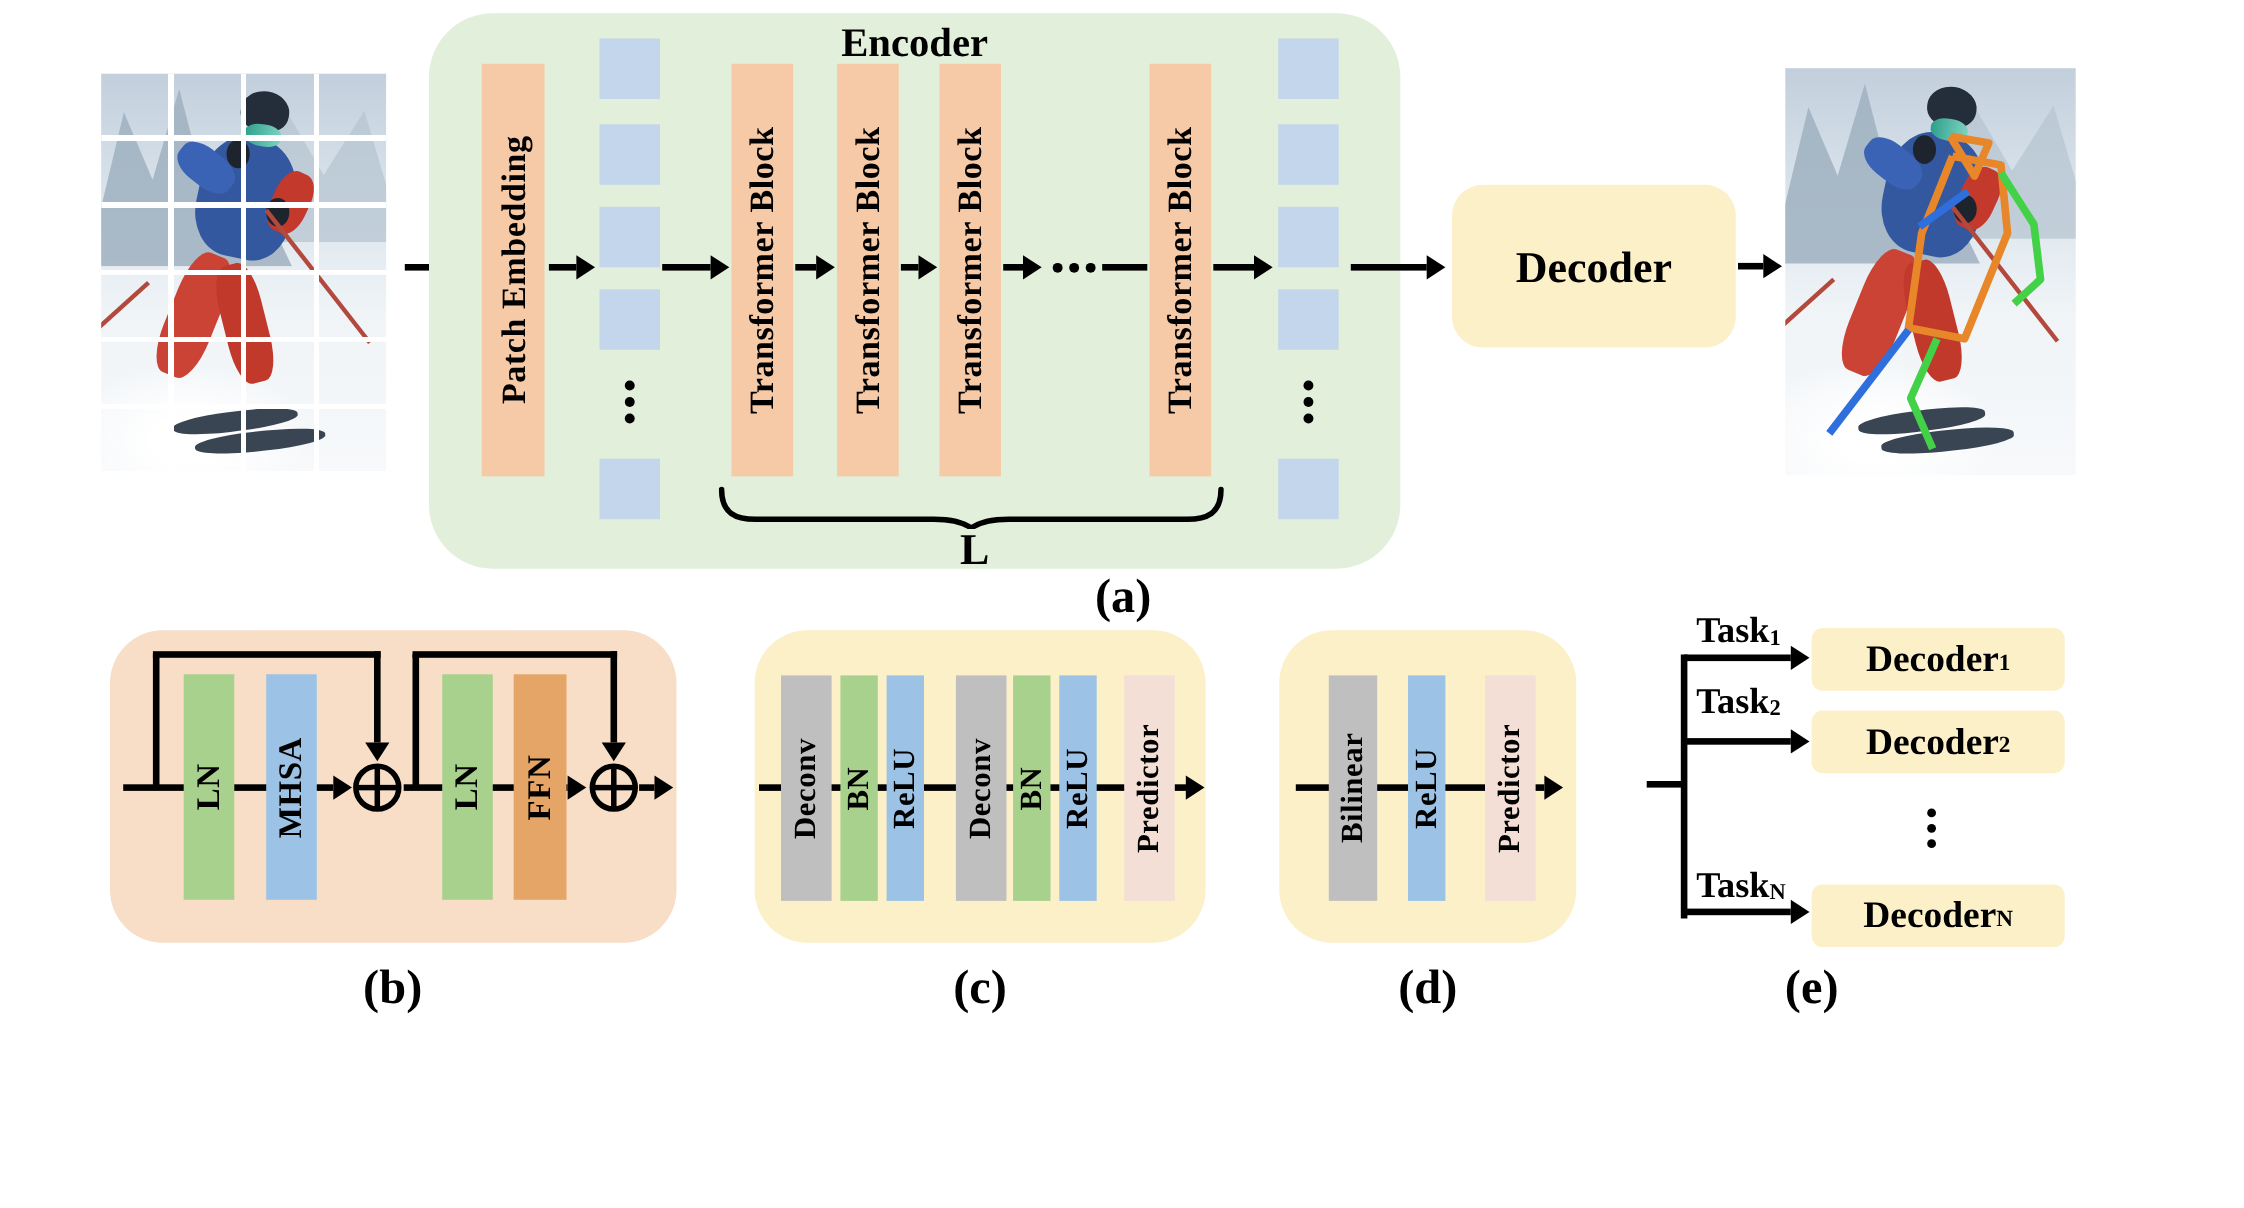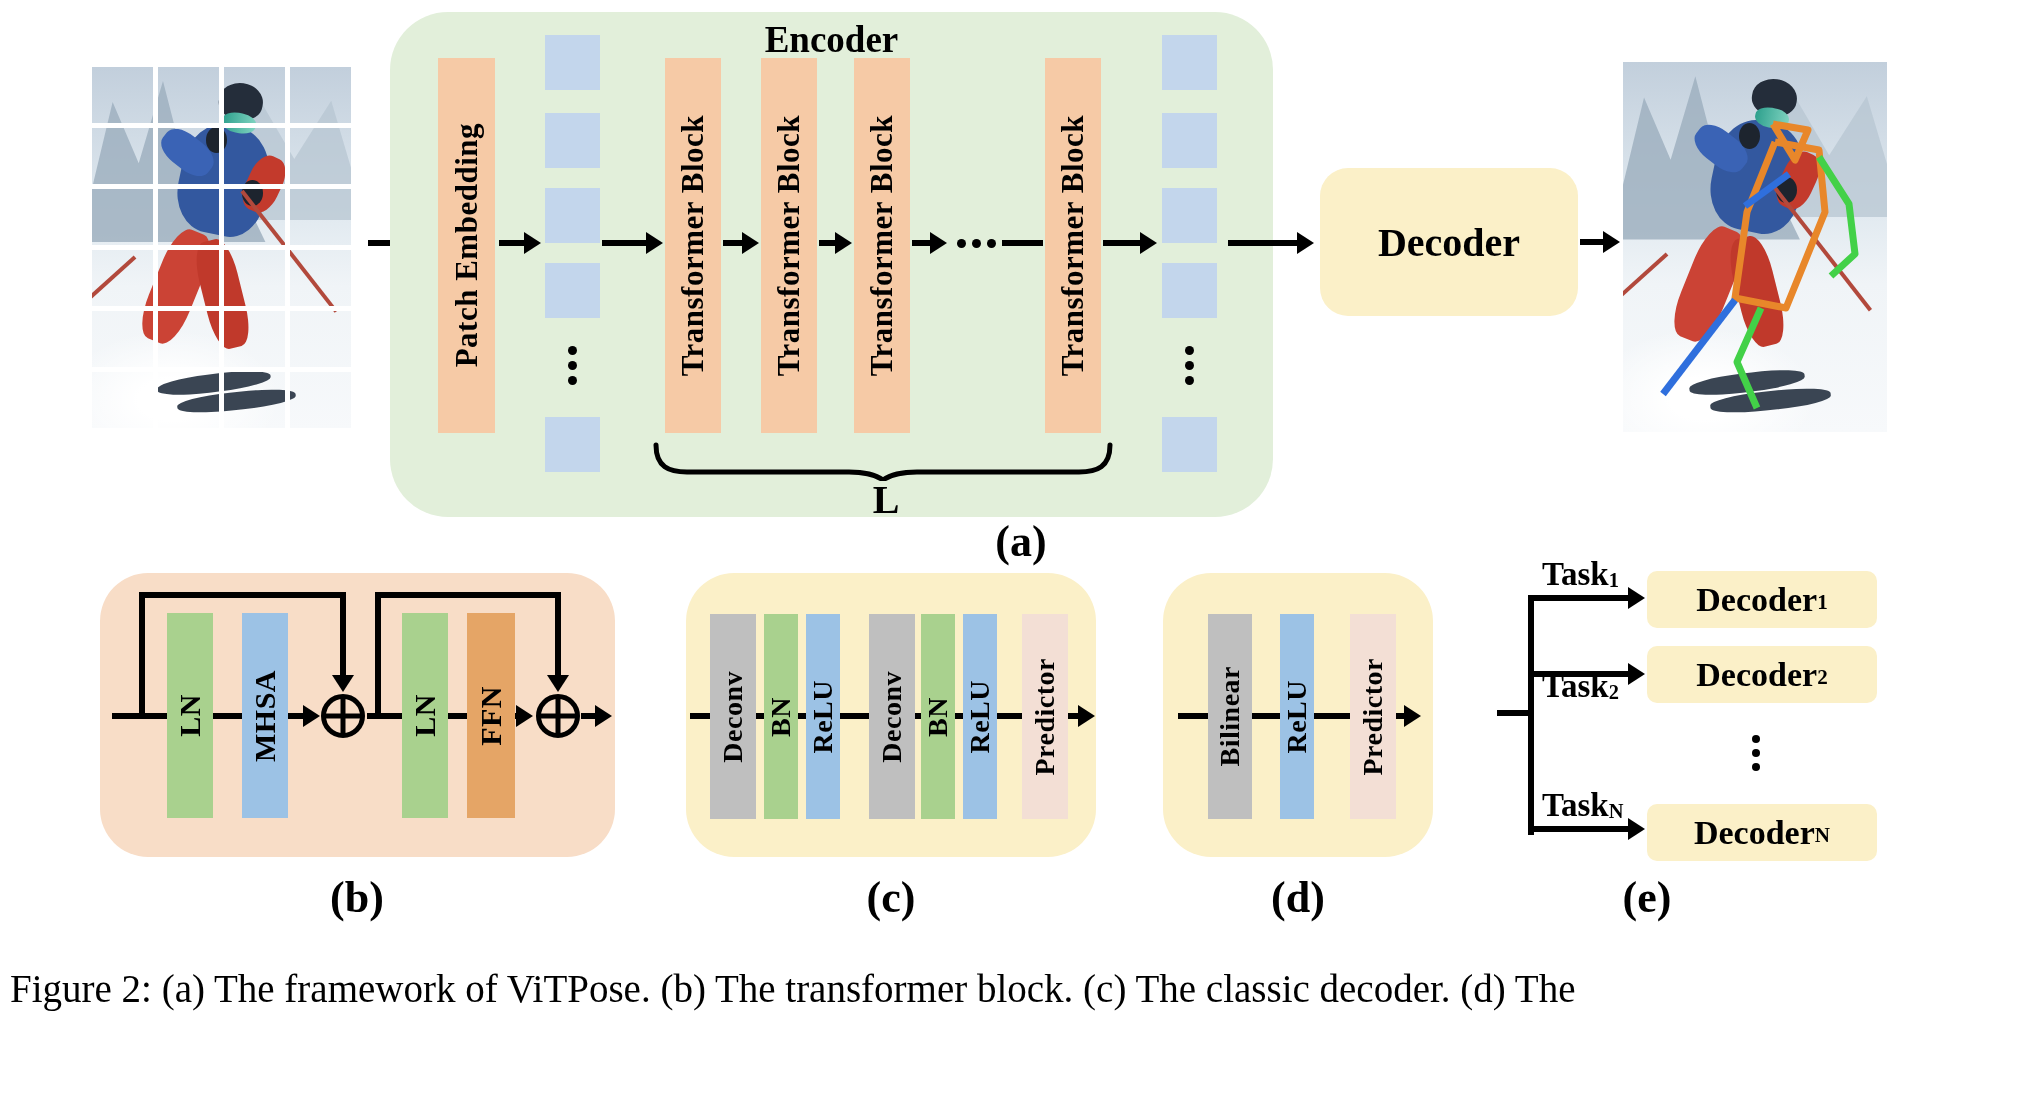--- a/index.html
+++ b/index.html
@@ -317,21 +317,21 @@
   <div class="task-label" style="left:1542px; top:556px;">
     <span>Task</span><span class="subn">1</span>
   </div>
   <div class="mini-decoder yellow-box" style="top:571px;">
     <span>Decoder</span>
       <span class="subn">1</span>
   </div>
 
   <div class="hline" style="left:1531px; top:671px; width:97px;"></div>
   <div class="head-r" style="left:1628px; top:663px;"></div>
-  <div class="task-label" style="left:1542px; top:668px;">
+  <div class="task-label" style="left:1542px; top:620px;">
     <span>Task</span><span class="subn">2</span>
   </div>
   <div class="mini-decoder yellow-box" style="top:646px;">
     <span>Decoder</span>
       <span class="subn">2</span>
   </div>
 
   <div class="dot" style="left:1752px; top:735px; width:8px; height:8px;"></div>
   <div class="dot" style="left:1752px; top:749px; width:8px; height:8px;"></div>
   <div class="dot" style="left:1752px; top:763px; width:8px; height:8px;"></div>
@@ -342,16 +342,15 @@
     <span>Task</span><span class="subn">N</span>
   </div>
   <div class="mini-decoder yellow-box" style="top:804px;">
     <span>Decoder</span>
       <span class="subn">N</span>
   </div>
 
   <div class="panel-label" style="left:1607px; top:872px; width:80px;">(e)</div>
 
   <div class="caption">
-    <div>Figure 2: (a) The framework of ViTPose. (b) The transformer block. (c) The classic decoder. (d) The</div>
   </div>
 
 </div>
 
 </body></html>

